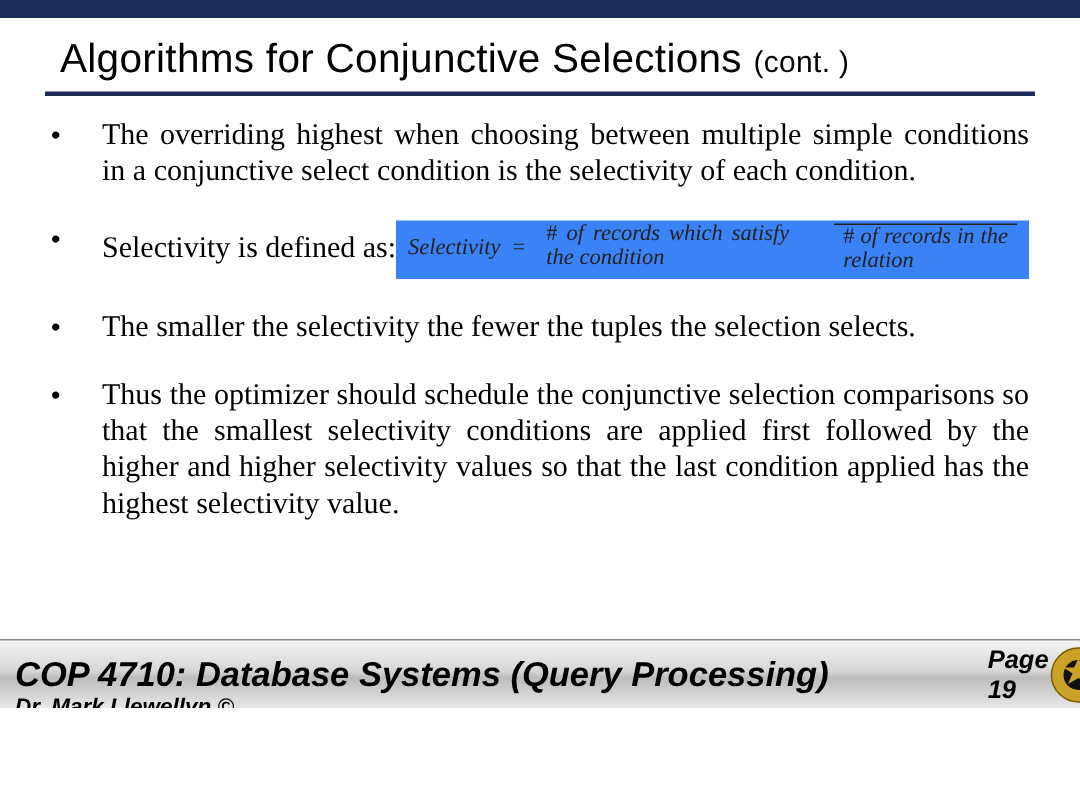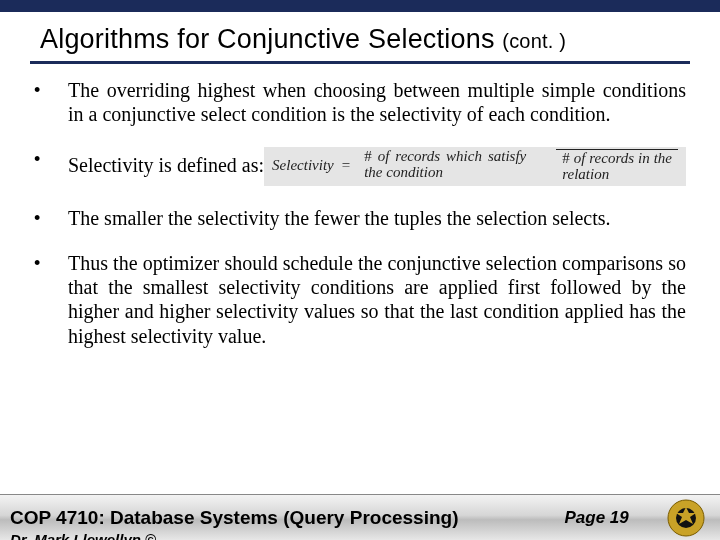--- a/index.html
+++ b/index.html
@@ -8,21 +8,21 @@
     width: 720px;
     height: 540px;
     overflow: hidden;
     font-family: "Times New Roman", Times, serif;
     background: #ffffff;
     color: #000;
   }
   .slide {
     position: relative;
     width: 720px;
-    height: 540px;
+    height: 472px;
     box-sizing: border-box;
   }
   .topbar {
     width: 100%;
     height: 12px;
     background: #1b2b5a;
   }
   .title {
     font-family: Arial, Helvetica, sans-serif;
     font-size: 27px;
@@ -67,21 +67,21 @@
     display: inline-flex;
     align-items: flex-start;
     width: 100%;
   }
   .formula-lead {
     white-space: nowrap;
     font-size: 20px;
     padding-top: 6px;
   }
   .formula {
-    background: #e5e5e5;
+    background: #3b82f6;
     padding: 2px 8px 4px 8px;
     font-family: "Times New Roman", Times, serif;
     font-style: italic;
     font-size: 15px;
     color: #222;
     display: inline-flex;
     align-items: center;
     gap: 6px;
     line-height: 1.05;
   }
@@ -120,21 +120,22 @@
     border-top: 1px solid #888;
     background: linear-gradient(#f3f3f3, #d6d6d6 45%, #bcbcbc 55%, #e7e7e7);
     display: flex;
     align-items: center;
     font-family: Arial, Helvetica, sans-serif;
     padding: 0 14px 0 10px;
     overflow: hidden;
   }
   .footer .course {
     font-weight: bold;
-    font-size: 19px;
+    font-style: italic;
+    font-size: 23px;
     color: #000;
     flex: 0 0 auto;
   }
   .footer .author {
     position: absolute;
     left: 10px;
     bottom: -8px;
     font-weight: bold;
     font-style: italic;
     font-size: 15px;

